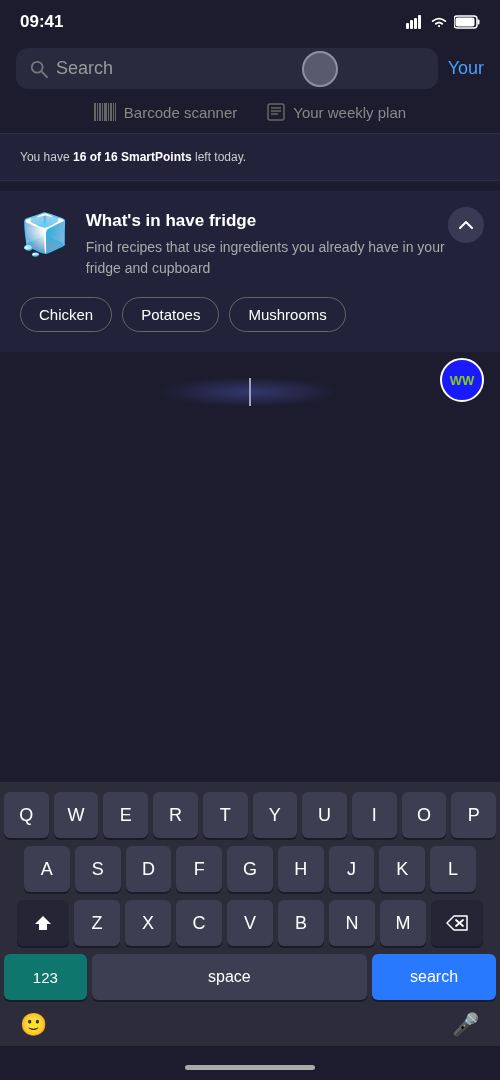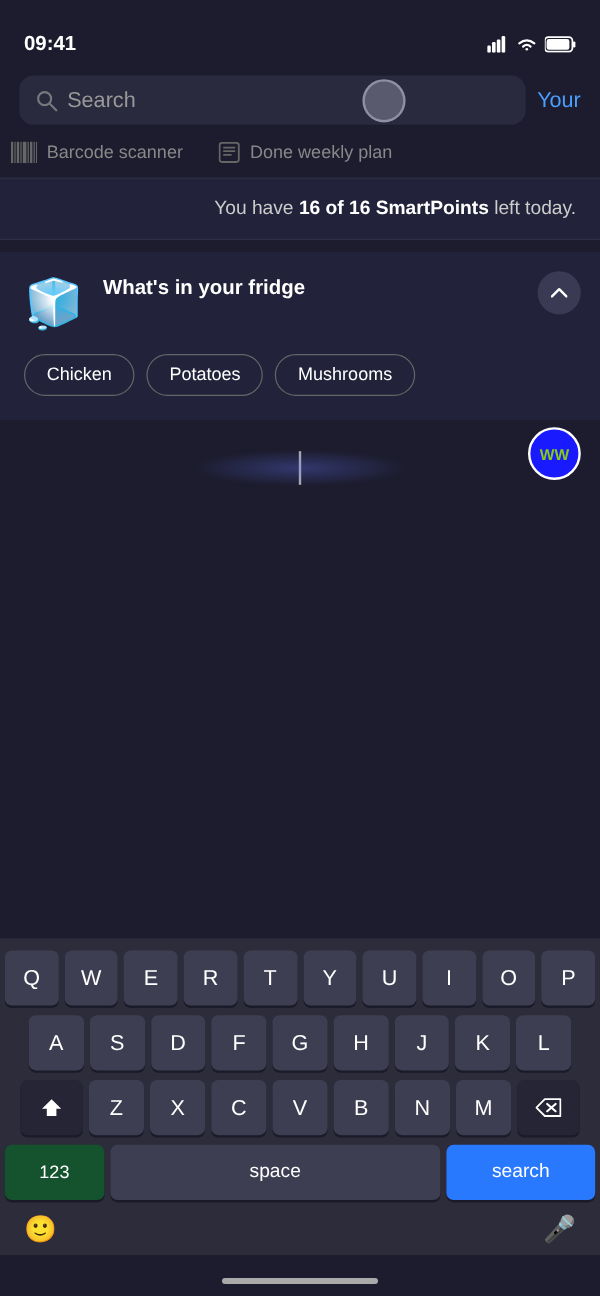--- a/index.html
+++ b/index.html
@@ -15,21 +15,20 @@
     }
 
     
     .status-bar {
       display: flex;
       justify-content: space-between;
       align-items: center;
       padding: 12px 20px 8px;
       font-size: 16px;
       font-weight: 600;
-      margin-top: 15px;
     }
     .status-time { font-size: 17px; font-weight: 700; }
     .status-icons { display: flex; align-items: center; gap: 6px; }
 
     
     .search-bar-container {
       padding: 8px 16px;
       display: flex;
       align-items: center;
       gap: 10px;
@@ -64,41 +63,41 @@
       font-size: 18px;
       font-weight: 500;
       cursor: pointer;
       white-space: nowrap;
     }
 
     
     .nav-row {
       display: flex;
       align-items: center;
-      padding: 6px 9px 12px;
+      padding: 6px 20px 12px;
       gap: 30px;
+      justify-content: center;
     }
     .nav-item {
       display: flex;
       align-items: center;
       gap: 8px;
       color: #888;
       font-size: 15px;
       cursor: pointer;
     }
 
     
     .smartpoints-banner {
       background: #22223a;
       padding: 16px 20px;
-      font-size: 16px;
+      font-size: 12px;
       color: #ccc;
       border-top: 1px solid #2e2e48;
       border-bottom: 1px solid #2e2e48;
-      text-align: right;
     }
     .smartpoints-banner strong { color: #fff; font-weight: 700; }
 
     
     .fridge-card {
       background: #22223a;
       margin: 10px 0 0;
       padding: 20px;
       position: relative;
     }
@@ -239,21 +238,21 @@
       max-width: none;
       flex: 1.8;
     }
     .key.space-key {
       background: #3e3e52;
       max-width: none;
       flex: 4;
       font-size: 16px;
     }
     .key.nums-key {
-      background: #14532d;
+      background: #0f766e;
       font-size: 14px;
       max-width: none;
       flex: 1.2;
     }
     .bottom-bar {
       position: absolute;
       bottom: 10px;
       left: 50%;
       transform: translateX(-50%);
       width: 130px;
@@ -323,33 +322,34 @@
     </svg>
     <span>Barcode scanner</span>
   </div>
   <div class="nav-item">
     <svg width="18" height="18" viewBox="0 0 18 18">
       <rect x="1" y="1" width="16" height="16" rx="2" stroke="#666" stroke-width="1.5" fill="none"></rect>
       <line x1="4" y1="5" x2="14" y2="5" stroke="#666" stroke-width="1.5"></line>
       <line x1="4" y1="8" x2="14" y2="8" stroke="#666" stroke-width="1.5"></line>
       <line x1="4" y1="11" x2="11" y2="11" stroke="#666" stroke-width="1.5"></line>
     </svg>
-    <span>Done weekly plan</span>
+    <span>Your weekly plan</span>
   </div>
 </div>
 
 <div class="smartpoints-banner">
   <span>You have <strong>16 of 16 SmartPoints</strong> left today.</span>
 </div>
 
 <div class="fridge-card">
   <div class="fridge-header">
     <div class="fridge-icon">🧊</div>
     <div class="fridge-text">
-      <h2>What's in your fridge</h2>
+      <h2>What's in have fridge</h2>
+      <p>Find recipes that use ingredients you already have in your fridge and cupboard</p>
     </div>
   </div>
   <div class="collapse-btn">
     <svg width="14" height="10" viewBox="0 0 14 10">
       <polyline points="1,8 7,2 13,8" stroke="white" stroke-width="2" fill="none" stroke-linecap="round" stroke-linejoin="round"></polyline>
     </svg>
   </div>
   <div class="chips-row">
     <button class="chip">Chicken</button>
     <button class="chip">Potatoes</button>

